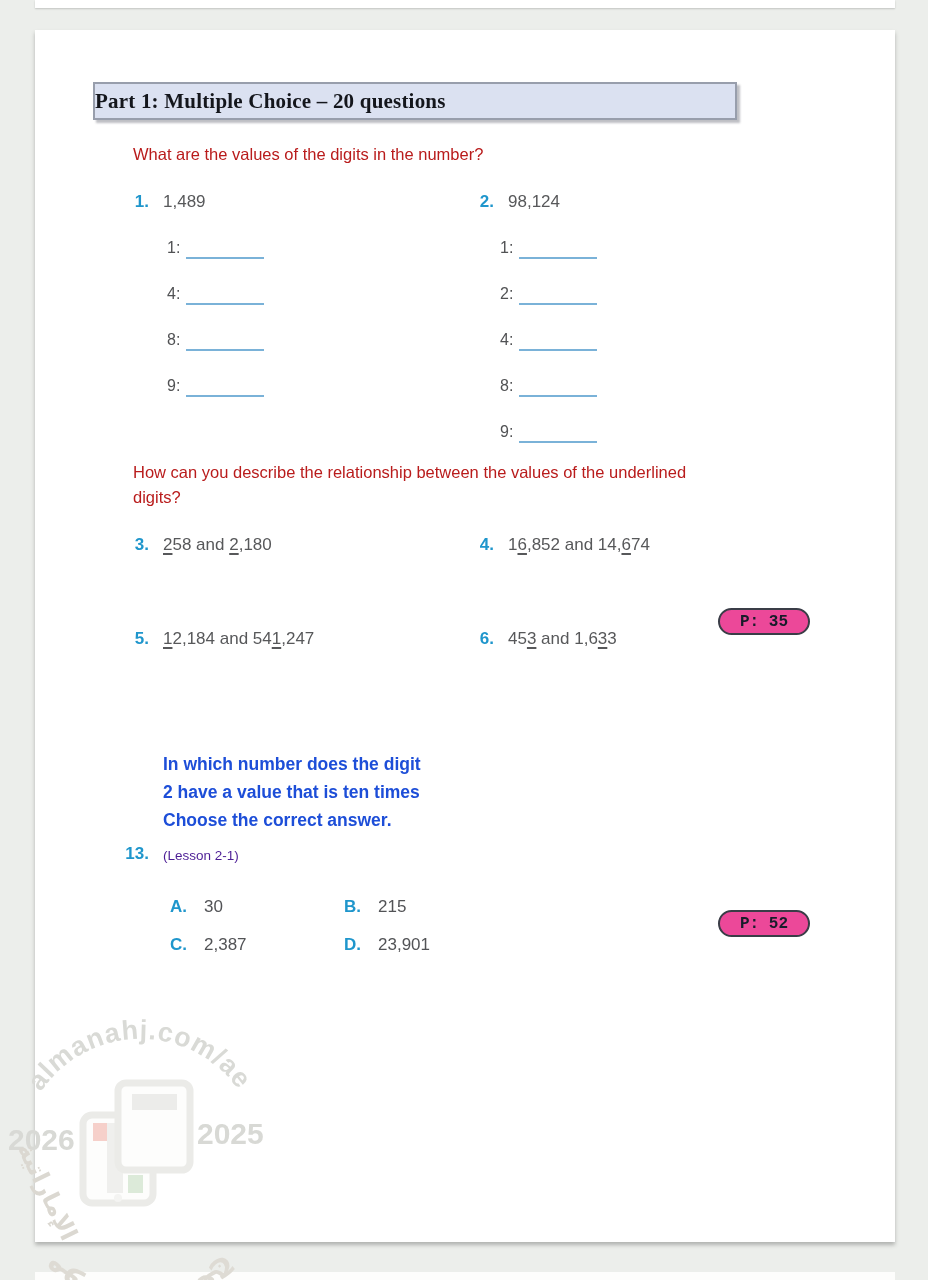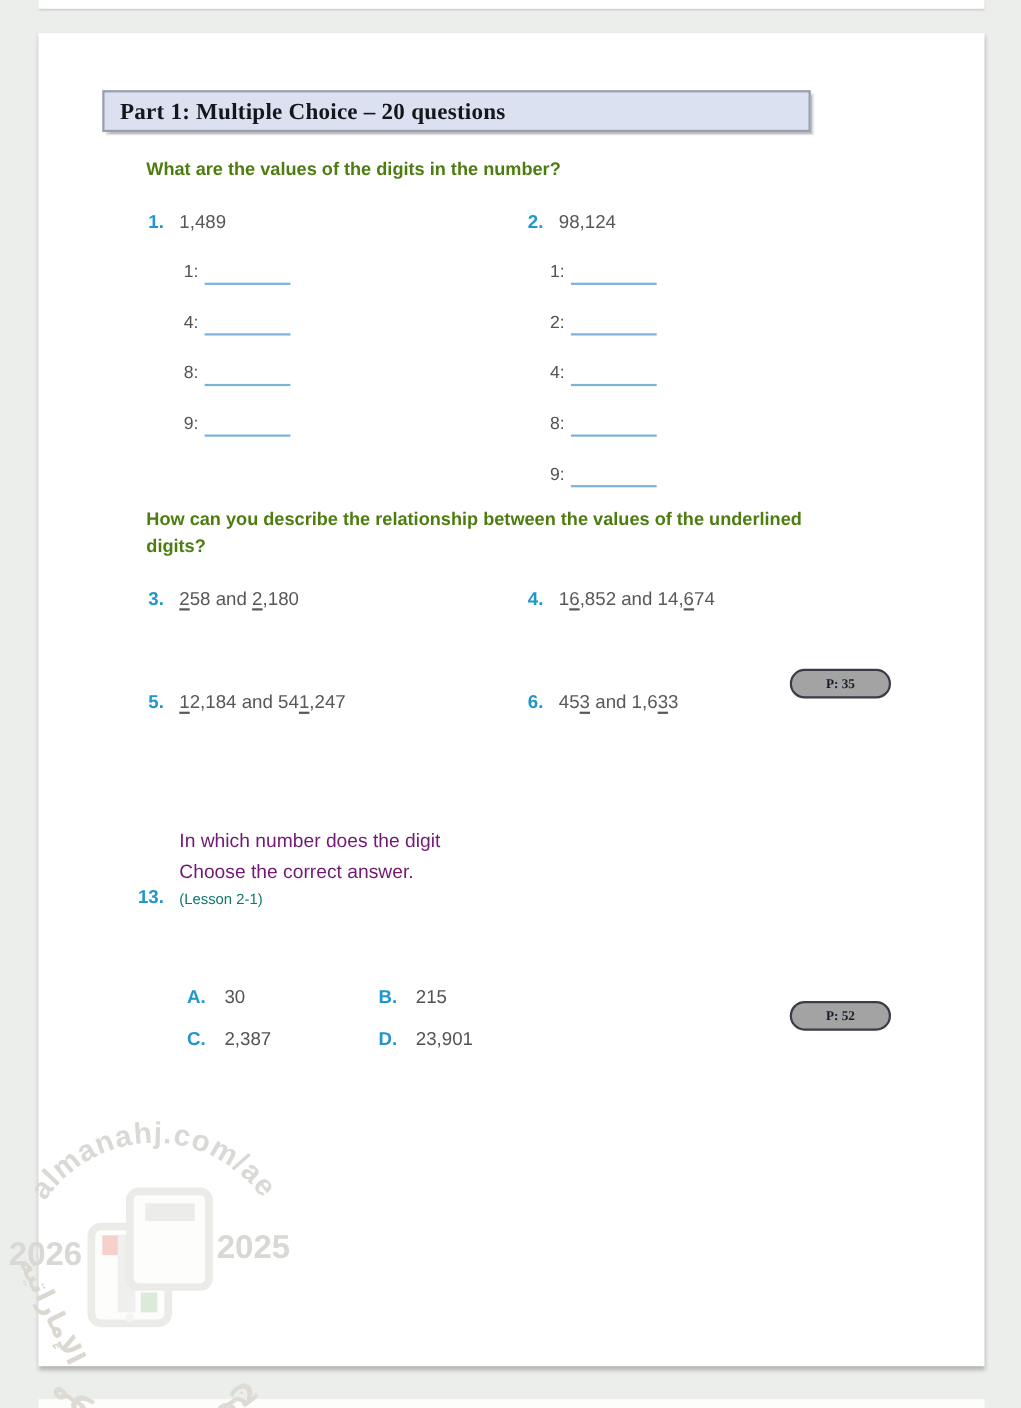--- a/index.html
+++ b/index.html
@@ -19,29 +19,29 @@
     background:#fdfdfc;
   }
   .page {
     position:absolute; left:35px; top:30px; width:860px; height:1212px;
     background:#ffffff; box-shadow:0 3px 4px rgba(0,0,0,.25);
   }
   .header-bar {
     position:absolute; left:58px; top:52px; width:644px; height:38px;
     background:#dbe1f1; border:2px solid #989eac;
     box-shadow:3px 3px 2px rgba(110,114,124,.45);
-    display:flex; align-items:center; padding-left:14px;
+    display:flex; align-items:center; 
   }
   .header-bar .hdr-text {
     font-family:"Liberation Serif", serif; font-weight:bold;
     font-size:21px; color:#14161c; letter-spacing:.2px;
   }
   .prompt {
-    position:absolute; left:98px; font-weight:bold; font-size:16.5px;
-    color:#4d7c0f; line-height:25px;
+    position:absolute; left:98px; font-weight:normal; font-size:16.5px;
+    color:#b91c1c; line-height:25px;
   }
   #prompt1 { top:112px; }
   #prompt2 { top:430px; width:600px; }
   .q {
     position:absolute; display:flex; gap:14px;
     font-size:17px; color:#57585a; line-height:24px;
   }
   .qnum { min-width:24px; text-align:right; color:#1f96cc; font-weight:bold; flex:none; }
   .col1 { left:90px; }
   .col2 { left:435px; }
@@ -53,35 +53,35 @@
   .blanks {
     position:absolute; display:flex; flex-direction:column; gap:24px;
   }
   #blanks-q1 { left:132px; top:207px; }
   #blanks-q2 { left:465px; top:207px; }
   .blank-row { display:flex; align-items:flex-end; gap:6px; height:22px; }
   .blank-label { font-size:16px; color:#515254; line-height:22px; }
   .blank-line { width:78px; height:19px; border-bottom:2px solid #7ab2d8; }
   .q13 { top:720px;align-items:flex-end; }
   .q13-lines { display:flex; flex-direction:column; }
-  .q13-line { line-height:28px; font-size:17.5px; color:#701a75; }
-  .lesson-ref { font-size:13.5px; color:#0f766e; line-height:20px; margin-top:2px; }
+  .q13-line { line-height:28px; font-size:17.5px; color:#1d4ed8;font-weight:bold; }
+  .lesson-ref { font-size:13.5px; color:#4c1d95; line-height:20px; margin-top:12px; }
   .choices {
     position:absolute; left:135px; top:865px;
     display:grid; grid-template-columns:174px auto; row-gap:14px;
     font-size:17px; color:#525356;
   }
   .choice { display:flex; gap:11px; line-height:24px; }
   .choice-letter { color:#1f96cc; font-weight:bold; min-width:23px; }
   .page-badge {
     position:absolute; left:683px; width:92px; height:27px;
-    background:#a3a3a3; border:2px solid #3a3d47; border-radius:14px;
+    background:#ec4899; border:2px solid #3a3d47; border-radius:14px;
     display:flex; align-items:center; justify-content:center;
-    font-family:Liberation Serif, serif; font-weight:bold;
-    font-size:12px; color:#171c2a;
+    font-family:Liberation Mono, monospace; font-weight:bold;
+    font-size:16px; color:#171c2a;
   }
   #badge-p35 { top:578px; }
   #badge-p52 { top:880px; }
   .watermark {
     position:absolute; left:0; top:1010px; width:310px; height:280px;
     z-index:5; pointer-events:none;
   }
 </style>
 </head>
 <body>
@@ -165,20 +165,21 @@
     <span class="qnum">6.</span>
     <span class="qtext"><span>45</span><span class="useg">3</span><span> and 1,6</span><span class="useg">3</span><span>3</span></span>
   </div>
 
   <div class="page-badge" id="badge-p35">P: 35</div>
 
   <div class="q col1 q13">
     <span class="qnum">13.</span>
     <span class="q13-lines">
       <span class="q13-line">In which number does the digit</span>
+      <span class="q13-line">2 have a value that is ten times</span>
       <span class="q13-line">Choose the correct answer.</span>
       <span class="lesson-ref">(Lesson 2-1)</span>
     </span>
   </div>
 
   <div class="choices">
     <div class="choice">
       <span class="choice-letter">A.</span>
       <span class="choice-value">30</span>
     </div>

